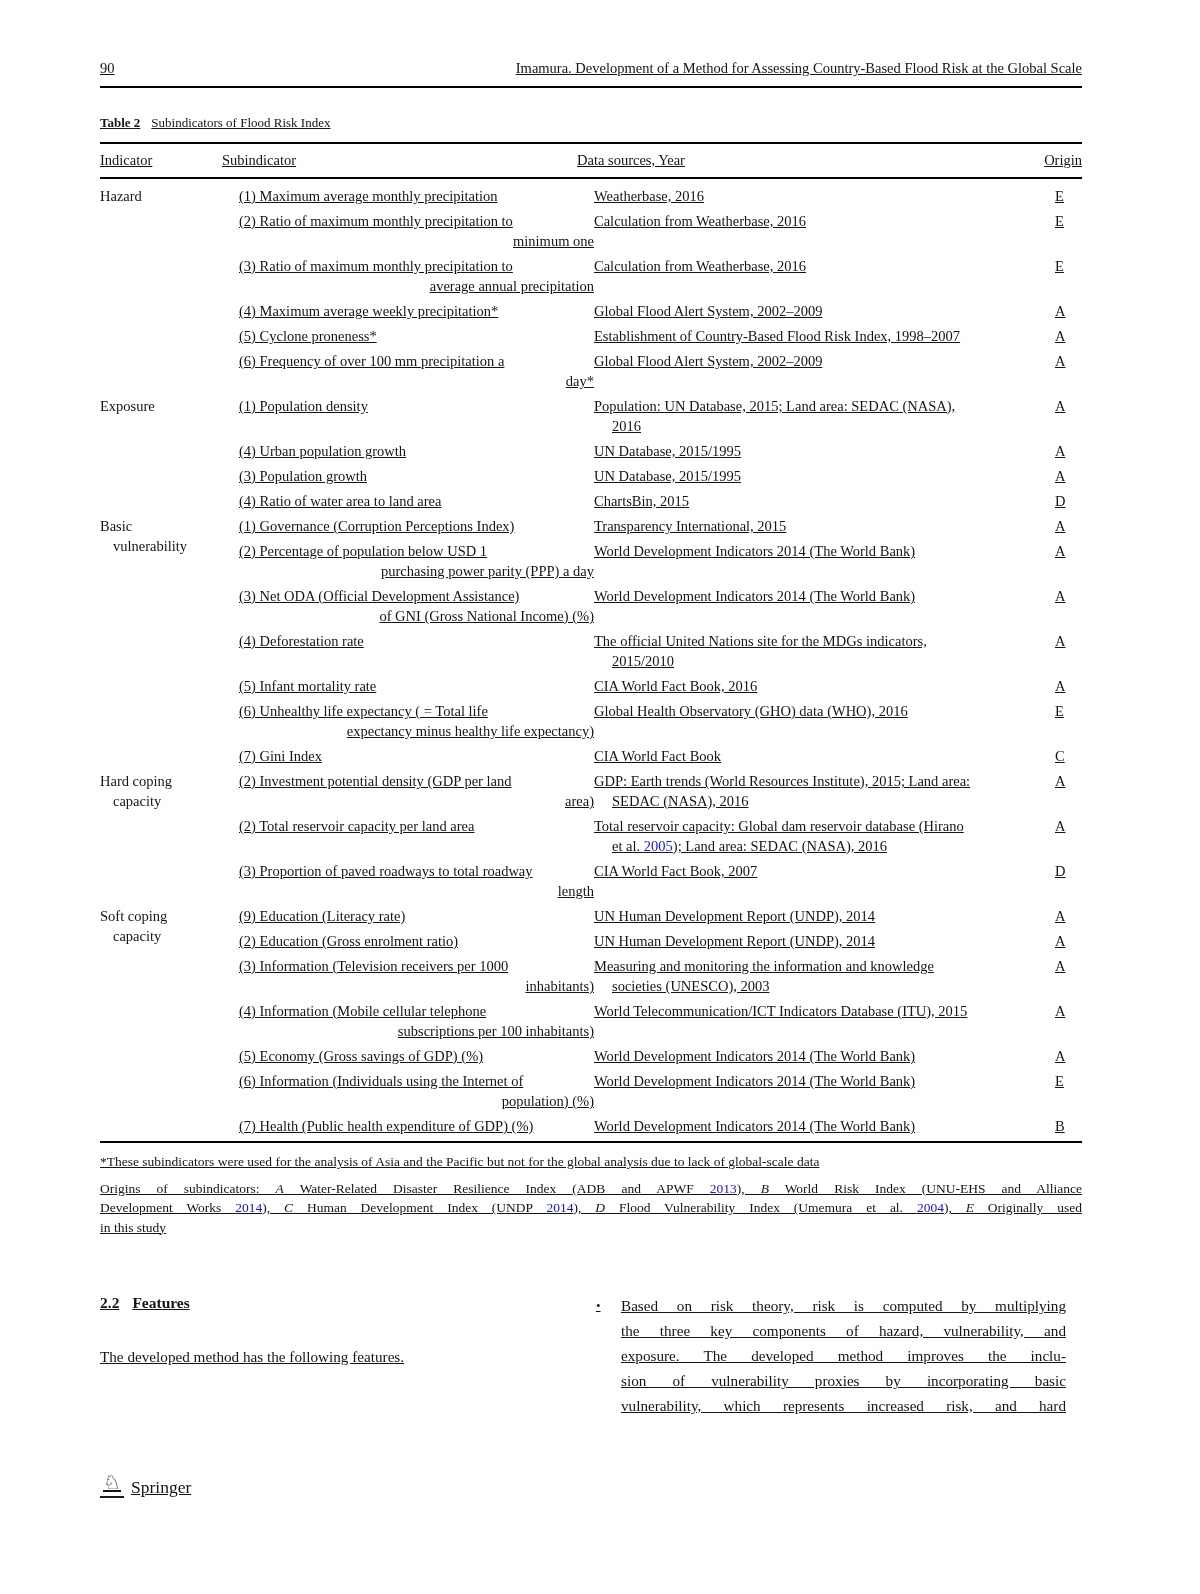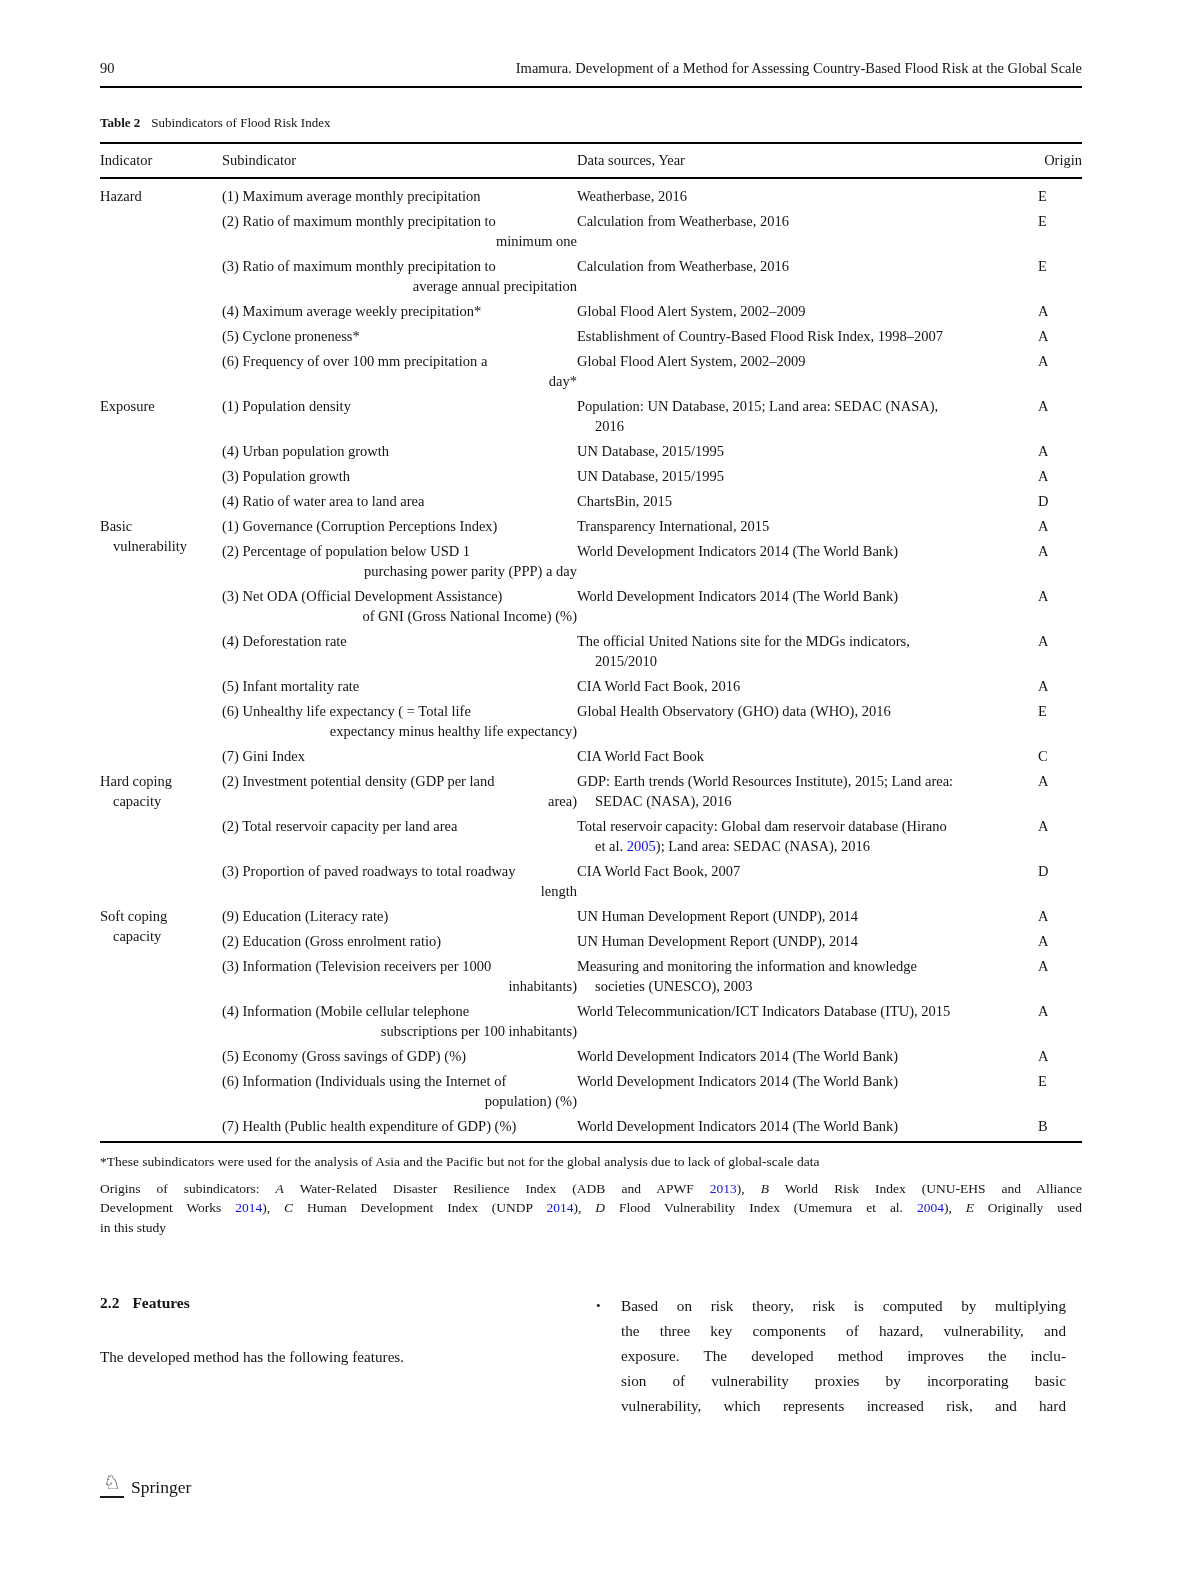--- a/index.html
+++ b/index.html
@@ -2,21 +2,21 @@
 <html style="--link: #1414dc; --text: #141414;"><head>
 <meta charset="utf-8">
 <style>
   html,body{margin:0;padding:0;background:#ffffff;}
   body{
     width:1200px;height:1594px;overflow:hidden;
     font-family:"Liberation Serif","DejaVu Serif",serif;
     color:var(--text,#141414);
     -webkit-font-smoothing:antialiased;
   }
-  .page{padding:58px 116px 0 100px;width:982px;}
+  .page{padding:58px 116px 0 100px;width:982px;text-decoration:underline;}
 
   
   .runhead{
     display:flex;justify-content:space-between;align-items:baseline;
     font-size:14.5px;line-height:20px;
     padding-bottom:8px;border-bottom:2.5px solid #000;
   }
 
   
   .caption{margin-top:25px;font-size:13px;line-height:20px;}
@@ -28,21 +28,21 @@
     display:grid;grid-template-columns:122px 355px 458px 47px;
     border-top:2px solid #000;border-bottom:2px solid #000;
     padding:6px 0 7px 0;font-size:14.5px;line-height:20px;
   }
   .thead .h-origin{text-align:right;}
   .tbody{margin-top:7px;font-size:14.5px;line-height:20px;}
   .tgroup{position:relative;}
   .glabel{position:absolute;left:0;top:0;width:118px;}
   .glabel .cont{margin-left:13px;}
   .grows{margin-left:122px;}
-  .trow{display:grid;grid-template-columns:355px 458px 47px;margin-bottom:5px;}
+  .trow{display:grid;grid-template-columns:355px 458px 47px;margin-bottom:5px;margin-left:17px;}
   .sub-cell .cont{margin-left:16px;text-align:right;}
   .src-cell .cont{margin-left:18px;}
   .src-cell{padding-right:8px;}
   .o-cell{padding-left:3px;}
   .tbl-bottom{border-bottom:2px solid #000;margin-top:3px;}
 
   
   .footnotes{margin-top:9px;font-size:13.5px;line-height:19.5px;}
   .fnote2{margin-top:7px;}
   .jline{text-align:justify;text-align-last:justify;}

